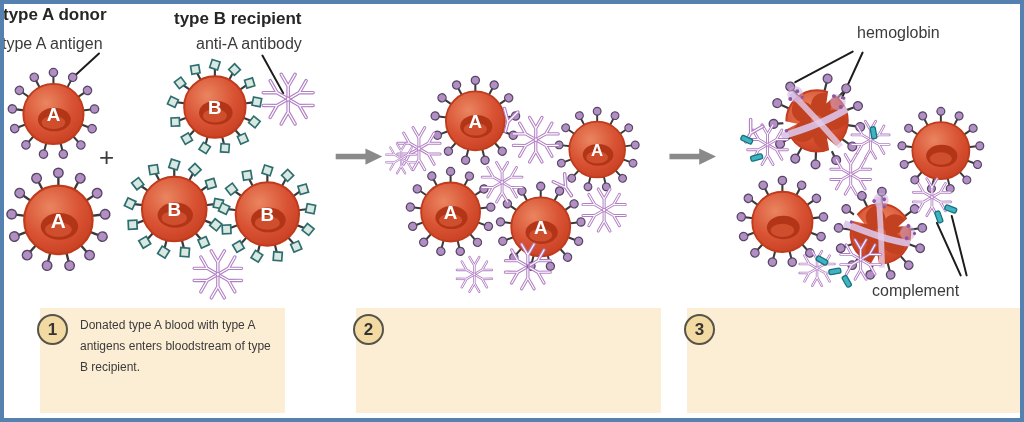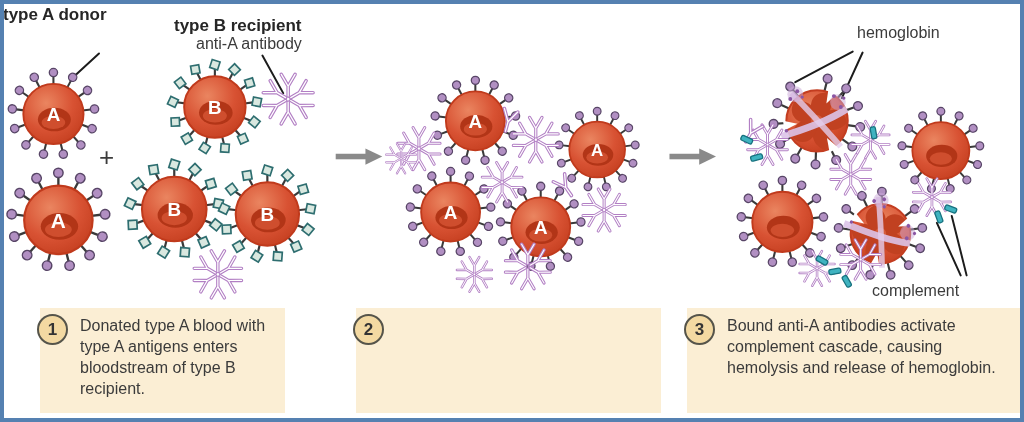--- a/index.html
+++ b/index.html
@@ -14,21 +14,21 @@
     border:4px solid var(--frame_blue);overflow:hidden;}
   .lbl{position:absolute;color:var(--text_dark);font-size:16px;white-space:nowrap;line-height:1.15;text-align:center;}
   .hdr{font-weight:bold;font-size:17px;color:#262626;}
   .plus{font-size:26px;color:#3c3c3c;}
   .art{position:absolute;left:0;top:0;}
   .cl{font:bold 19px "Liberation Sans",sans-serif;fill:#fff;text-anchor:middle;}
   .cl.sm{font-size:17px;}
   .cl.lg{font-size:21px;}
   .ptr{stroke:#1c1c1c;stroke-width:2;stroke-linecap:round;}
   .caption{position:absolute;top:304px;height:105px;background:var(--caption_bg);}
-  .caption .txt{padding:7px 12px 0 40px;font-size:16px;line-height:21px;color:var(--text_dark);}
+  .caption .txt{padding:7px 12px 0 40px;font-size:12px;line-height:21px;color:var(--text_dark);}
   .numcircle{position:absolute;left:-3px;top:6px;width:31px;height:31px;border-radius:50%;
     background:var(--caption_circle);border:2px solid #55544a;color:#333;
     font-weight:bold;font-size:17px;display:flex;align-items:center;justify-content:center;}
 </style>
 </head>
 <body>
 
 <div class="frame">
 
   <svg class="art" width="1016" height="414" viewBox="4 4 1020 418">
@@ -200,31 +200,31 @@
     <text class="cl" x="214" y="115">B</text>
     <text class="cl" x="173" y="218">B</text>
     <text class="cl" x="267" y="223">B</text>
     <text class="cl" x="477" y="129">A</text>
     <text class="cl sm" x="600" y="157">A</text>
     <text class="cl" x="452" y="221">A</text>
     <text class="cl" x="543" y="236">A</text>
   </svg>
 
   <div class="lbl hdr" style="left:-1px;top:1px">type A donor</div>
-  <div class="lbl hdr" style="left:170px;top:12px">type B recipient</div>
+  <div class="lbl hdr" style="left:170px;top:5px">type B recipient</div>
+  <div class="lbl" style="left:-2px;top:31px">type A antigen</div>
   <div class="lbl" style="left:192px;top:31px">anti-A antibody</div>
   <div class="lbl plus" style="left:95px;top:139px">+</div>
   <div class="lbl" style="left:853px;top:20px">hemoglobin</div>
   <div class="lbl" style="left:868px;top:278px">complement</div>
 
   <div class="caption" style="left:36px;width:245px">
     <span class="numcircle">1</span>
     <div class="txt">Donated type A blood with type A antigens enters bloodstream of type B recipient.</div>
   </div>
   <div class="caption" style="left:352px;width:305px">
     <span class="numcircle">2</span>
   </div>
   <div class="caption" style="left:683px;width:333px">
     <span class="numcircle">3</span>
-    <div class="txt">Bound anti-A antibodies activate complement cascade, causing hemolysis and release of hemoglobin.</div>
   </div>
 
 </div>
 
 </body></html>

